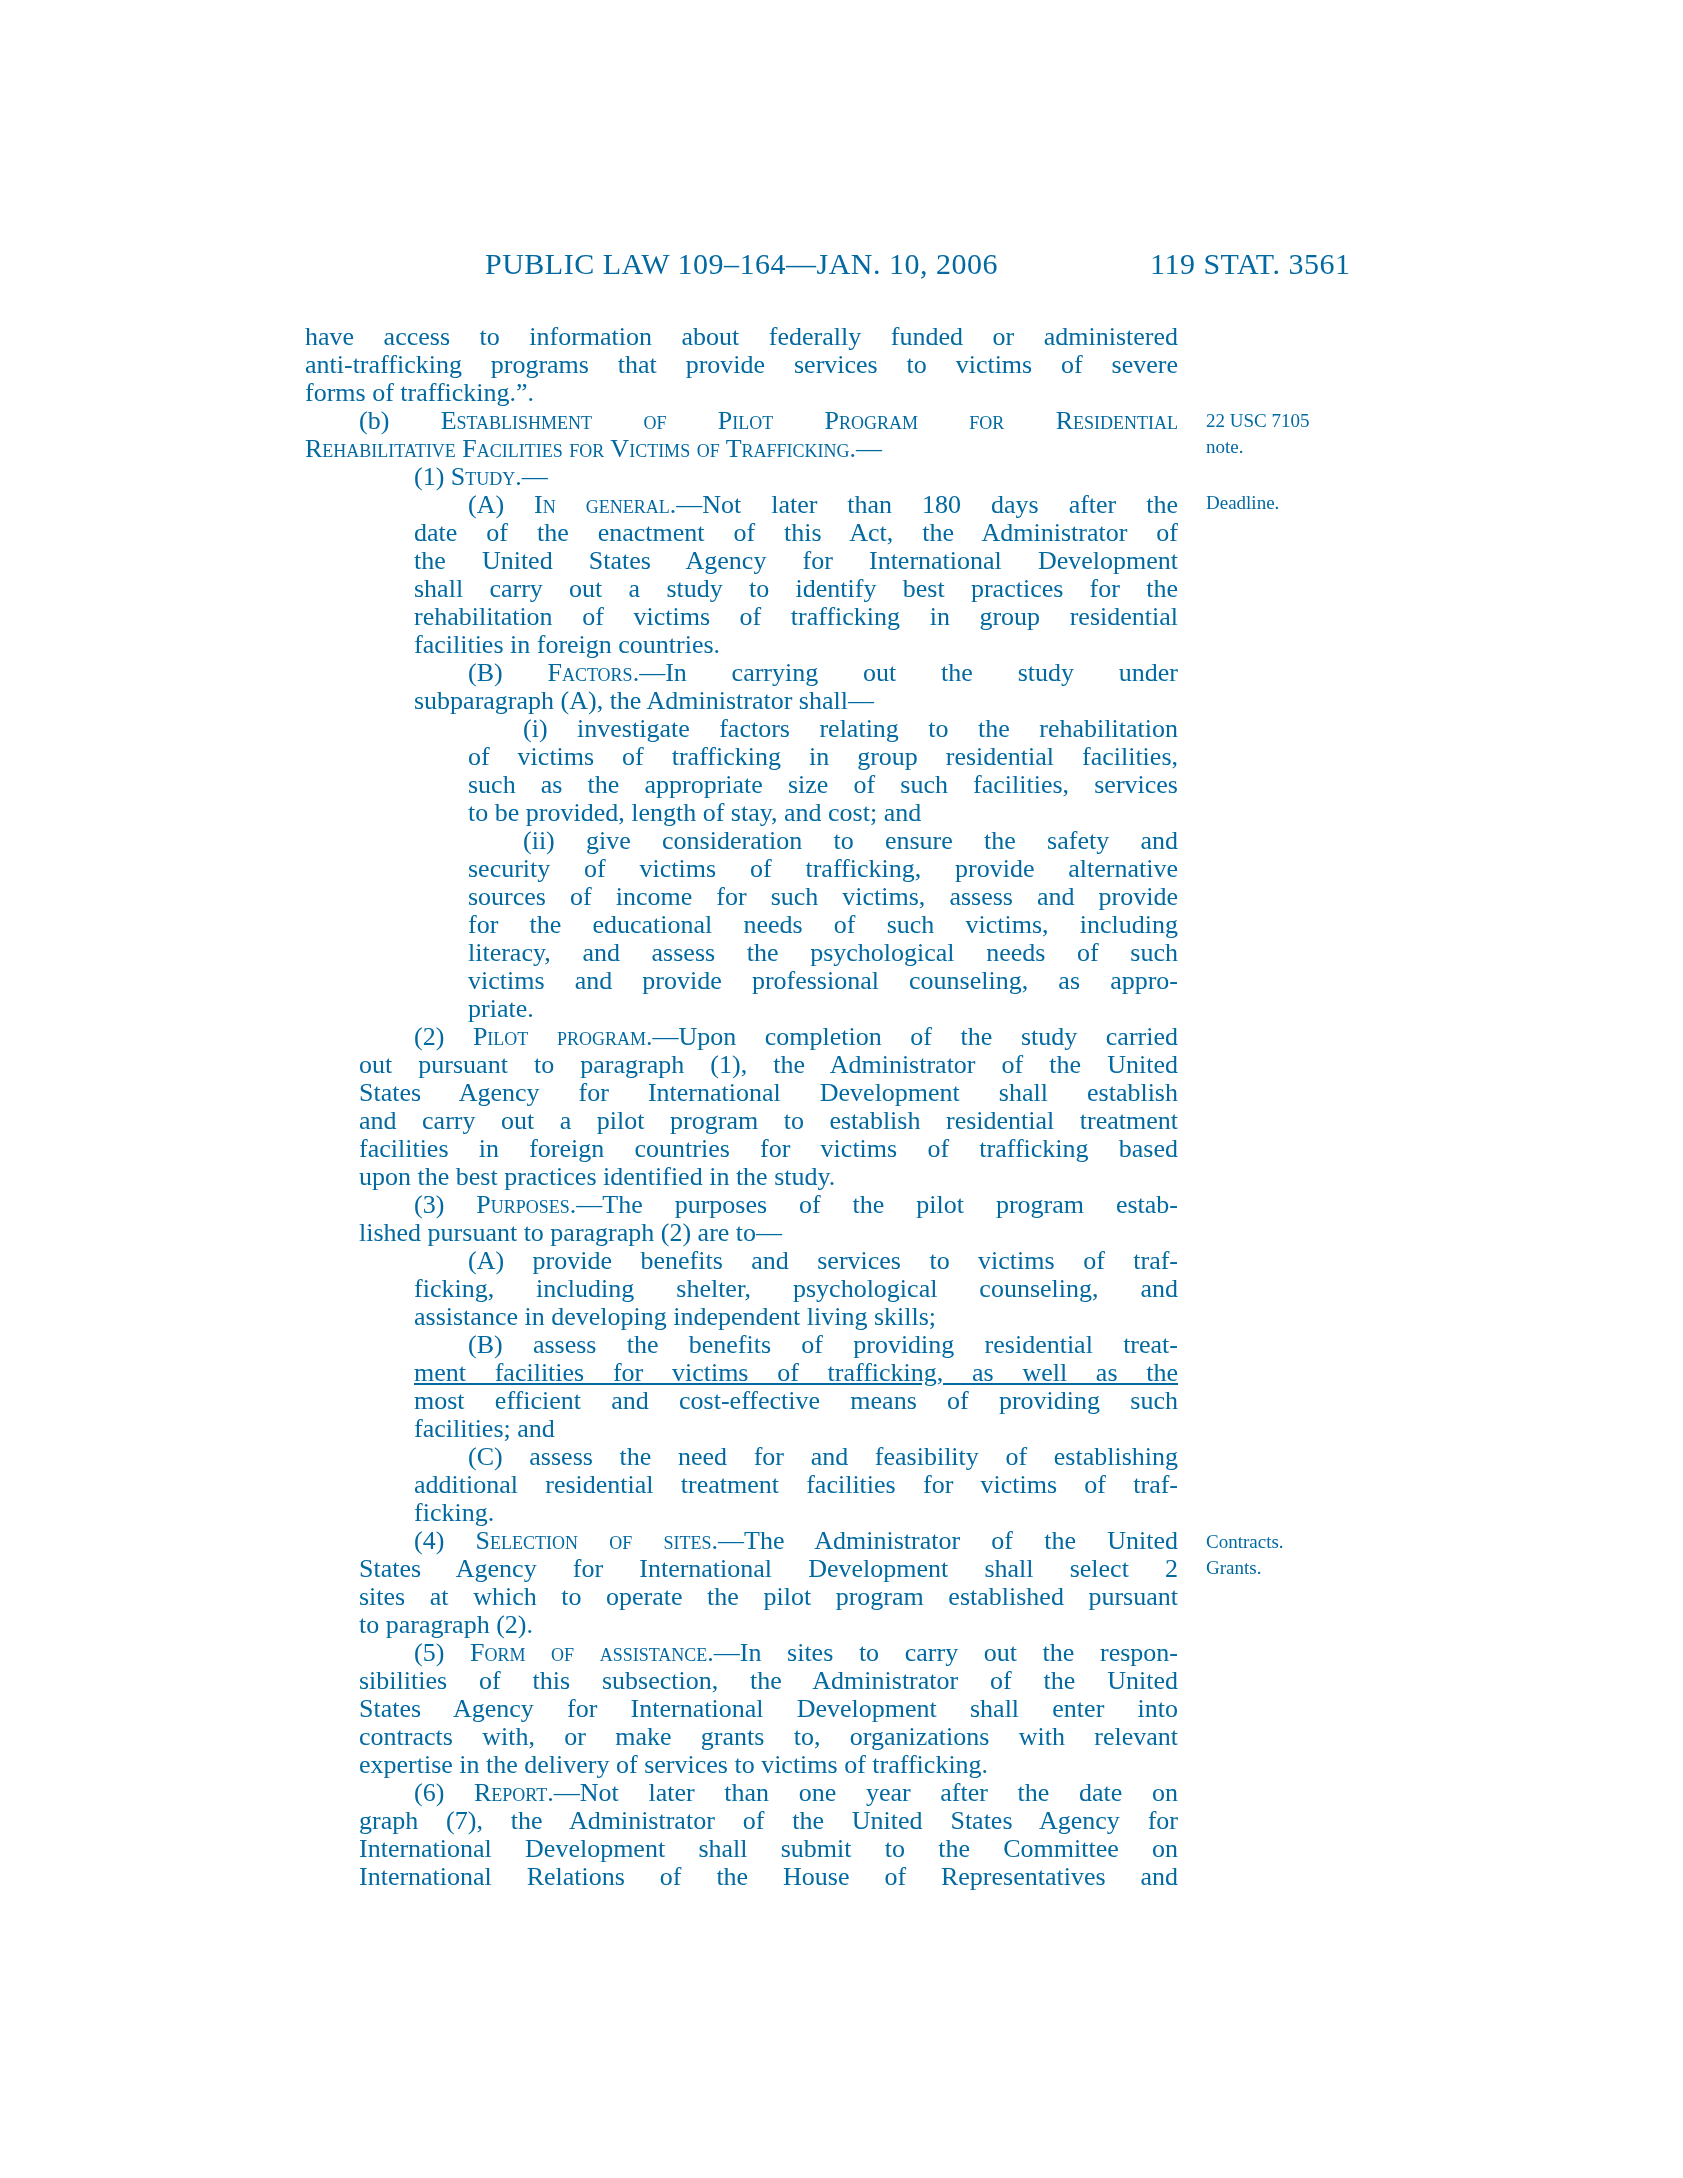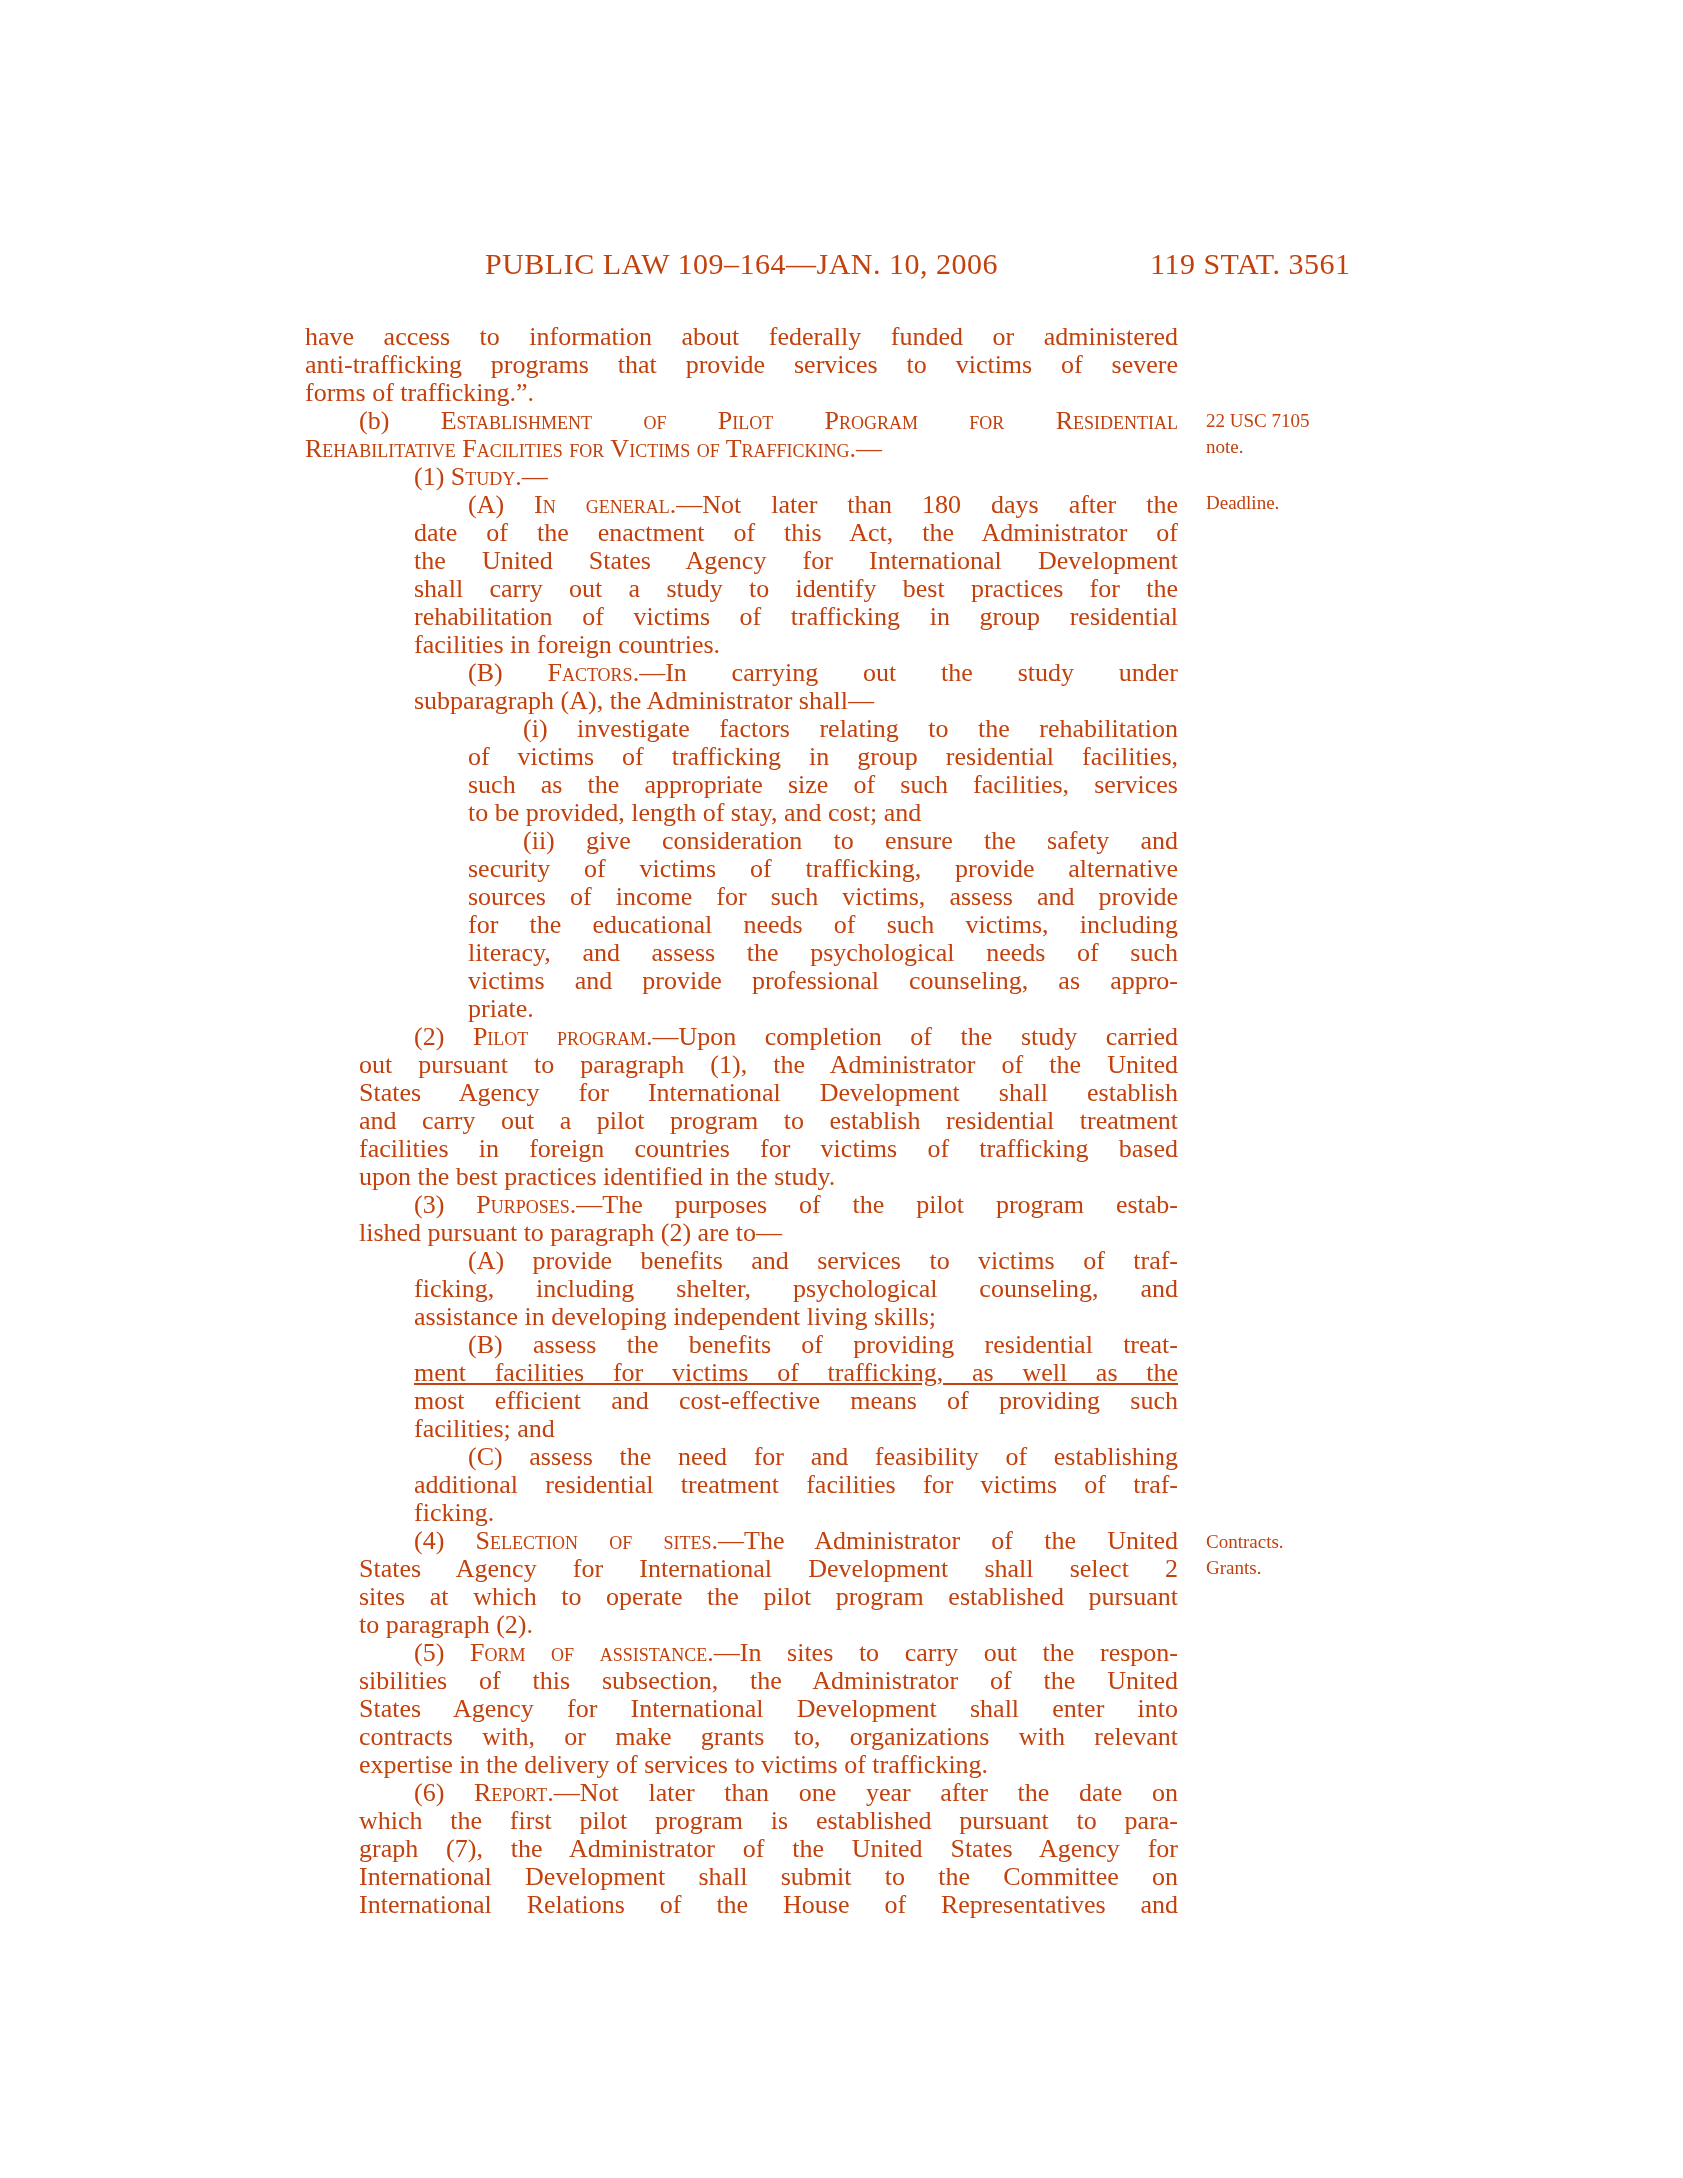--- a/index.html
+++ b/index.html
@@ -1,21 +1,21 @@
 <!DOCTYPE html>
 <html><head>
 <meta charset="utf-8">
 <style>
   html, body { margin: 0; padding: 0; background: #e8e8e8; }
   .page {
     position: relative;
     width: 1683px;
     height: 2178px;
     background: #ffffff;
-    color: #c2410c;
+    color: #0369a1;
     font-family: "Liberation Serif", "DejaVu Serif", serif;
     overflow: hidden;
   }
   .hdr-law {
     position: absolute;
     top: 247px;
     left: 305px;
     width: 873px;
     text-align: center;
     font-size: 30px;
@@ -121,21 +121,20 @@
       <div class="ln j" style="padding-left: 109px;"><span>(4) </span><span class="sc">Selection of sites</span><span>.—The Administrator of the United</span></div>
       <div class="ln j" style="padding-left: 54px;"><span>States Agency for International Development shall select 2</span></div>
       <div class="ln j" style="padding-left: 54px;"><span>sites at which to operate the pilot program established pursuant</span></div>
       <div class="ln l" style="padding-left: 54px;"><span>to paragraph (2).</span></div>
       <div class="ln j" style="padding-left: 109px;"><span>(5) </span><span class="sc">Form of assistance</span><span>.—In sites to carry out the respon-</span></div>
       <div class="ln j" style="padding-left: 54px;"><span>sibilities of this subsection, the Administrator of the United</span></div>
       <div class="ln j" style="padding-left: 54px;"><span>States Agency for International Development shall enter into</span></div>
       <div class="ln j" style="padding-left: 54px;"><span>contracts with, or make grants to, organizations with relevant</span></div>
       <div class="ln l" style="padding-left: 54px;"><span>expertise in the delivery of services to victims of trafficking.</span></div>
       <div class="ln j" style="padding-left: 109px;"><span>(6) </span><span class="sc">Report</span><span>.—Not later than one year after the date on</span></div>
-      <div class="ln j" style="padding-left: 54px;"><span>which the first pilot program is established pursuant to para-</span></div>
       <div class="ln j" style="padding-left: 54px;"><span>graph (7), the Administrator of the United States Agency for</span></div>
       <div class="ln j" style="padding-left: 54px;"><span>International Development shall submit to the Committee on</span></div>
       <div class="ln j" style="padding-left: 54px;"><span>International Relations of the House of Representatives and</span></div>
     </div>
   <div class="notes-col" id="notes-col">
       <div class="note" style="top: 408px;">
         <div>22 USC 7105</div>
         <div>note.</div>
       </div>
       <div class="note" style="top: 490px;">

